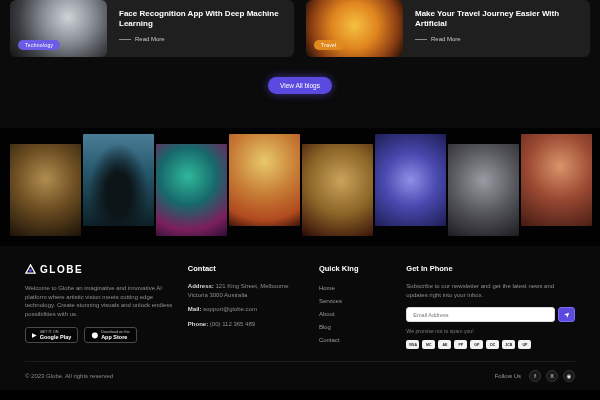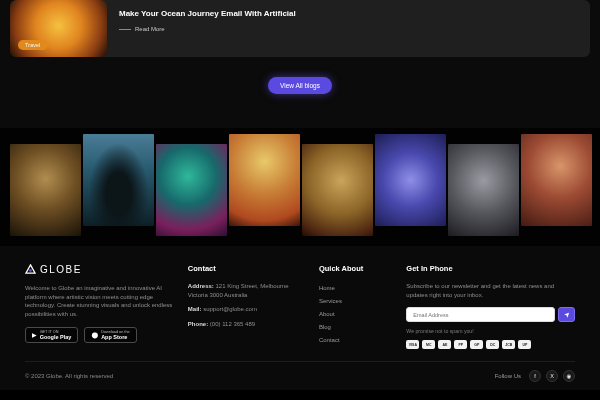--- a/index.html
+++ b/index.html
@@ -29,21 +29,21 @@
 
   
   .footer { background:#0a0a0a; padding:18px 25px 0 25px; }
   .footer-cols { display:flex; gap:14px; }
   .col-brand { width:150px; }
   .col-contact { width:118px; }
   .col-links { width:74px; }
   .col-touch { width:170px; }
   .logo-row { display:flex; align-items:center; gap:4px; }
   .logo-mark { width:11px; height:11px; }
-  .brand-name { font-size:10px; font-weight:normal; color:#fff; letter-spacing:1.5px; }
+  .brand-name { font-size:10px; font-weight:bold; color:#fff; letter-spacing:1.5px; }
   .brand-desc { margin-top:9px; font-size:6px; line-height:8.5px; color:#8f8f8f; }
   .store-badges { display:flex; gap:6px; margin-top:9px; }
   .store-badge { display:flex; align-items:center; gap:3px; border:1px solid #4a4a4a; border-radius:3px; padding:2px 6px; background:#050505; cursor:pointer; }
   .store-icon { font-size:6px; color:#fff; line-height:6px; }
   .store-lines { display:flex; flex-direction:column; }
   .store-hint { font-size:3.8px; color:#bdbdbd; }
   .store-name { font-size:5.5px; color:#fff; font-weight:bold; }
   .col-h { font-size:7.5px; font-weight:bold; color:#fff; margin-bottom:9px; }
   .contact-row { font-size:6px; line-height:8.5px; color:#8f8f8f; margin-bottom:6px; }
   .contact-label { color:#d8d8d8; font-weight:bold; }
@@ -62,27 +62,39 @@
   .follow { display:flex; align-items:center; gap:5px; }
   .follow-label { font-size:6px; color:#9a9a9a; margin-right:3px; }
   .social-circle { width:12px; height:12px; border-radius:50%; background:#191919; border:1px solid #333; color:#e8e8e8; font-size:5.5px; display:flex; align-items:center; justify-content:center; cursor:pointer; }
 </style>
 </head>
 <body>
 
 <section class="blog-section">
   <div class="cards">
 
+    <article class="card">
+      <div class="thumb" style="background:radial-gradient(circle at 60% 30%, #cfd3d8 0%, #8a8f96 35%, #3a3d42 70%, #141414 100%)">
+        <span class="badge purple">Technology</span>
+      </div>
+      <div class="card-body">
+        <h3 class="card-title">Face Recognition App With Deep Machine Learning</h3>
+        <a class="read-more">
+          <span class="dash"></span>
+          <span>Read More</span>
+        </a>
+      </div>
+    </article>
 
     <article class="card">
       <div class="thumb" style="background:radial-gradient(circle at 50% 45%, #f5c140 0%, #e0841f 40%, #8a3d12 75%, #1c0d05 100%)">
         <span class="badge orange">Travel</span>
       </div>
       <div class="card-body">
-        <h3 class="card-title">Make Your Ocean Journey Email With Artificial</h3>
+        <h3 class="card-title">Make Your Travel Journey Easier With Artificial</h3>
         <a class="read-more">
           <span class="dash"></span>
           <span>Read More</span>
         </a>
       </div>
     </article>
 
   </div>
   <div class="view-all-wrap">
     <button class="view-all">View All blogs</button>
@@ -140,21 +152,21 @@
         <span class="contact-label">Mail:</span>
         <span>support@globe.com</span>
       </div>
       <div class="contact-row">
         <span class="contact-label">Phone:</span>
         <span>(00) 112 365 489</span>
       </div>
     </div>
 
     <div class="col-links">
-      <h4 class="col-h">Quick About</h4>
+      <h4 class="col-h">Quick King</h4>
       <a class="quick-link">Home</a>
       <a class="quick-link">Services</a>
       <a class="quick-link">About</a>
       <a class="quick-link">Blog</a>
       <a class="quick-link">Contact</a>
     </div>
 
     <div class="col-touch">
       <h4 class="col-h">Get In Phone</h4>
       <p class="touch-text">Subscribe to our newsletter and get the latest news and updates right into your inbox.</p>

